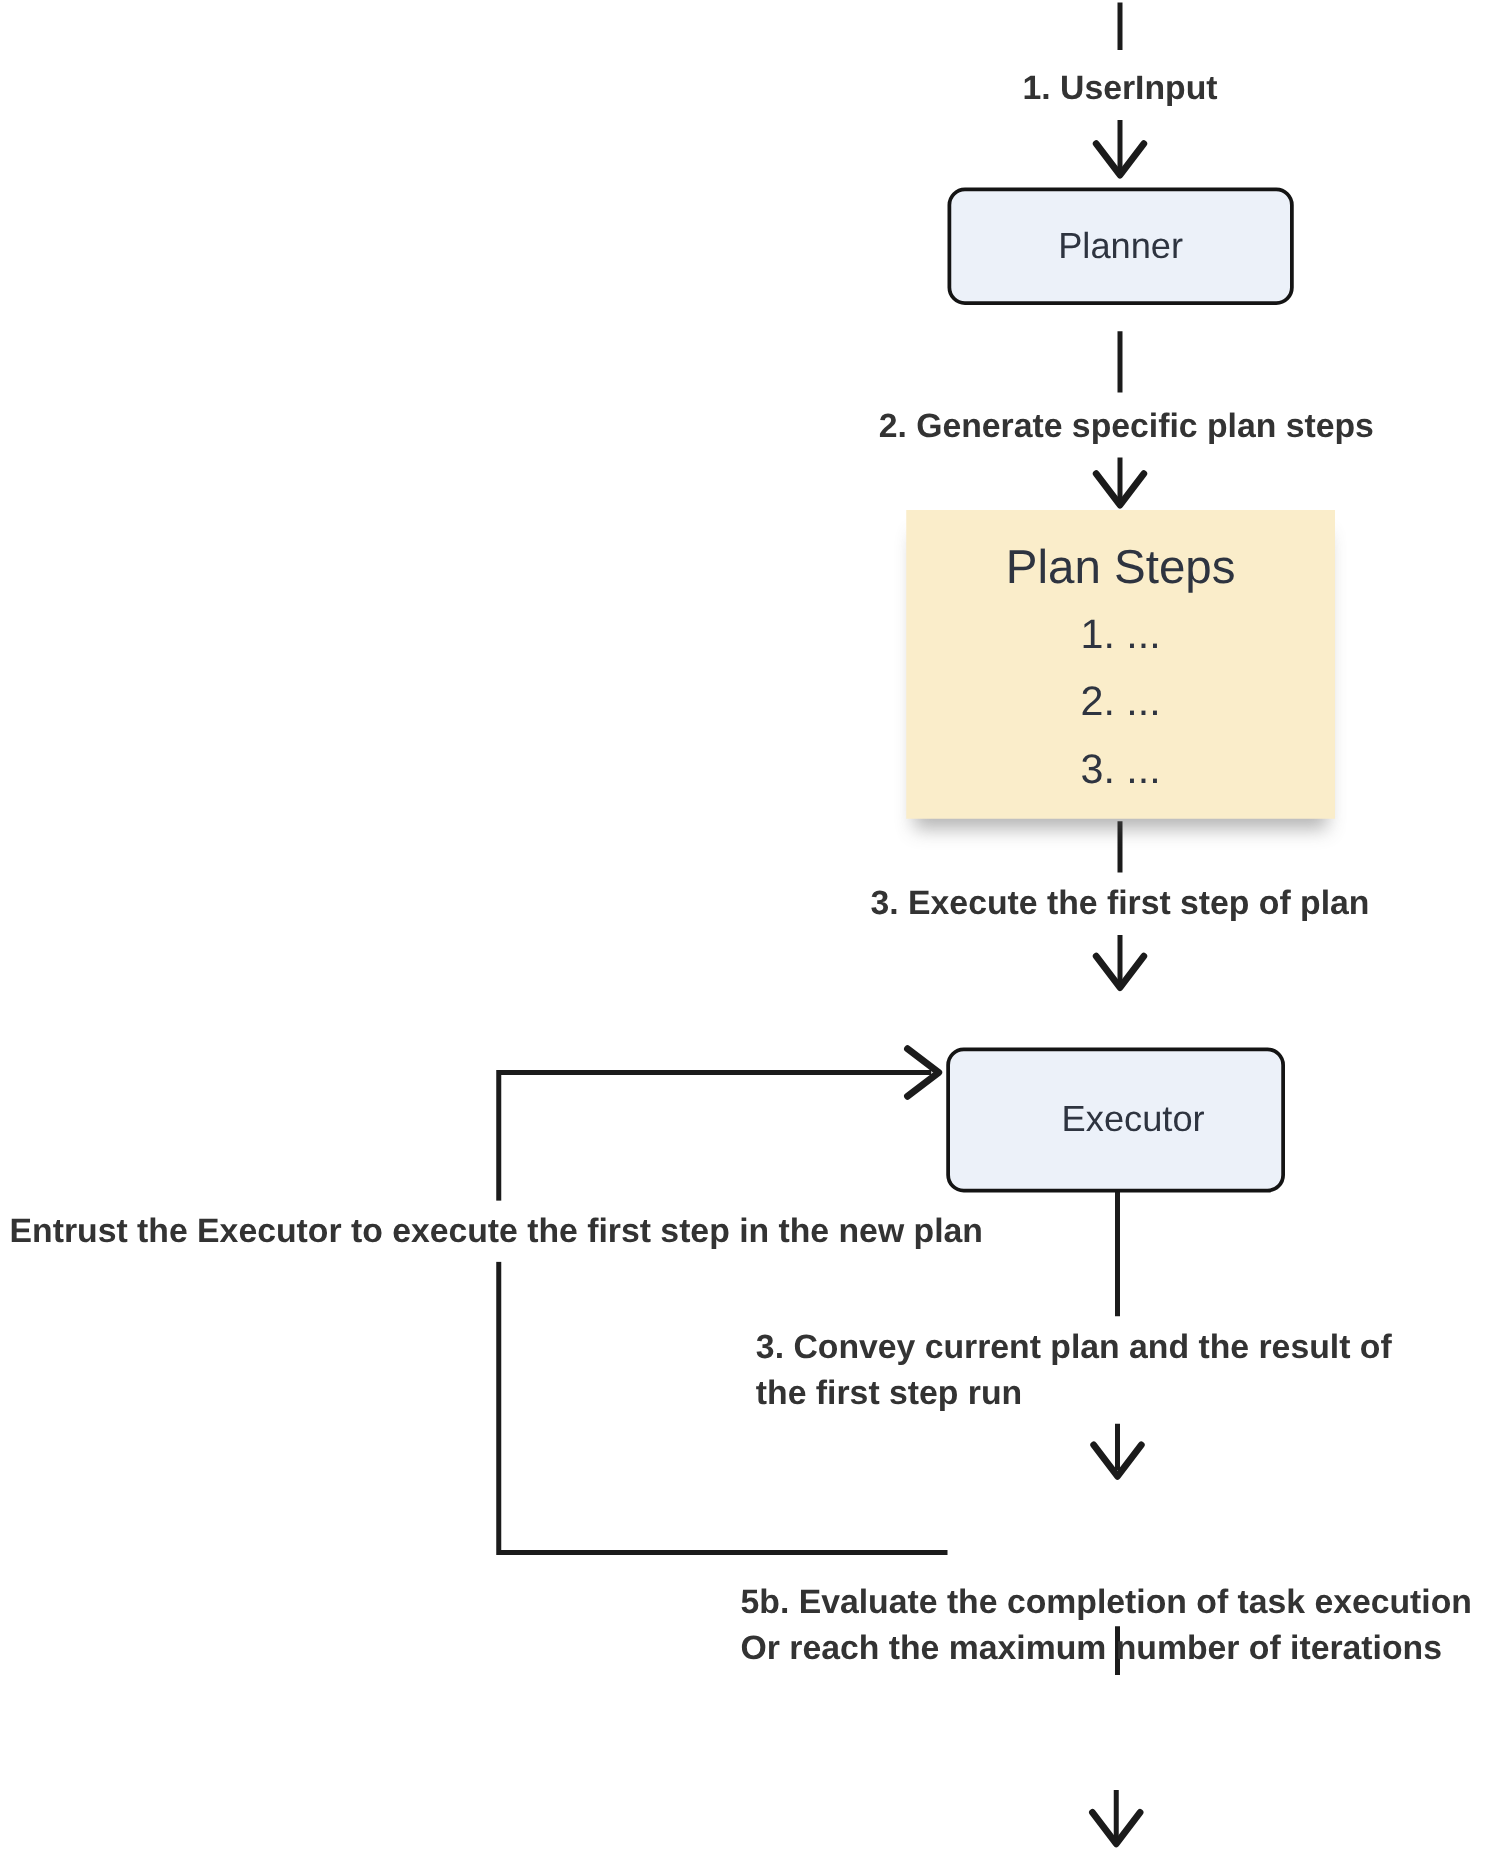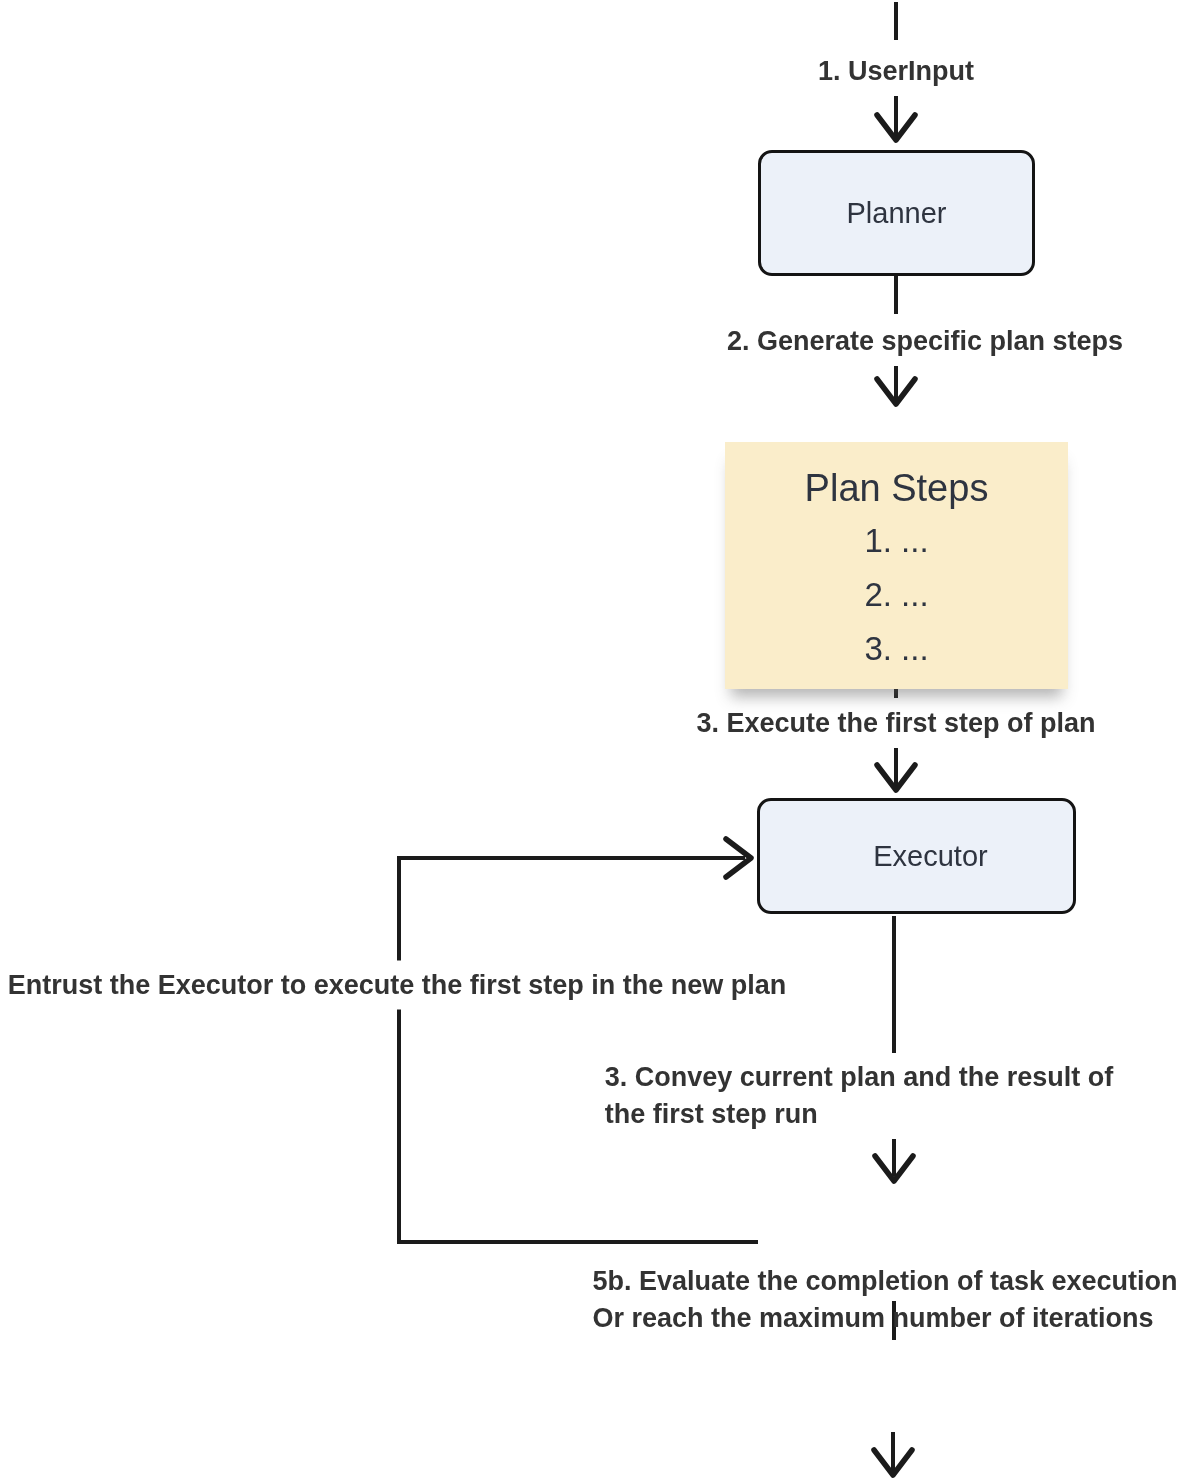--- a/index.html
+++ b/index.html
@@ -37,34 +37,33 @@
     display: flex;
     align-items: center;
     justify-content: center;
     background: var(--node-fill, #ECF1F9);
     border: 3.5px solid var(--node-border, #141414);
     border-radius: 14px;
     box-sizing: border-box;
     color: var(--node-text, #2e3440);
     font-size: 29px;
   }
-  .node-planner   { left: 758px; top: 150px;  width: 277px; height: 126px; }
-  .node-executor  { left: 757px; top: 798px;  width: 319px; height: 116px; padding-left: 28px; }
+  .node-planner   { left: 758px; top: 150px;  width: 277px; height: 94px; }
+  .node-executor  { left: 757px; top: 838px;  width: 271px; height: 116px; padding-left: 28px; }
   .node-replanner { left: 758px; top: 1186px; width: 277px; height: 114px; }
   .node-plansteps {
     position: absolute;
     left: 725px; top: 408px; width: 343px; height: 247px;
     background: var(--plansteps-fill, #FAEDCA);
     color: var(--node-text, #2e3440);
     box-sizing: border-box;
     display: flex;
     flex-direction: column;
     align-items: center;
     box-shadow: 0 14px 14px -6px rgba(90, 90, 90, 0.45);
-    margin-top: 34px;
   }
   .plansteps-title {
     margin-top: 20px;
     font-size: 38px;
     line-height: 52px;
   }
   .plansteps-item {
     font-size: 33px;
     line-height: 54px;
   }
@@ -76,21 +75,21 @@
     line-height: 37px;
     text-align: left;
     white-space: nowrap;
     font-weight: bold;
   }
   .elabel.masked {
     background: #ffffff;
     padding: 6px 10px;
   }
   .lbl-1  { left: 896px; top: 71px; }
-  .lbl-2  { left: 925px; top: 341px; }
+  .lbl-2  { left: 901px; top: 341px; }
   .lbl-3  { left: 896px; top: 723px; }
   .lbl-4  { left: 859px; top: 1096px; }
   .lbl-5a { left: 397px; top: 985px; }
   .lbl-5b { left: 885px; top: 1300px; }
 </style>
 </head>
 <body>
 
 <div class="canvas">
 

